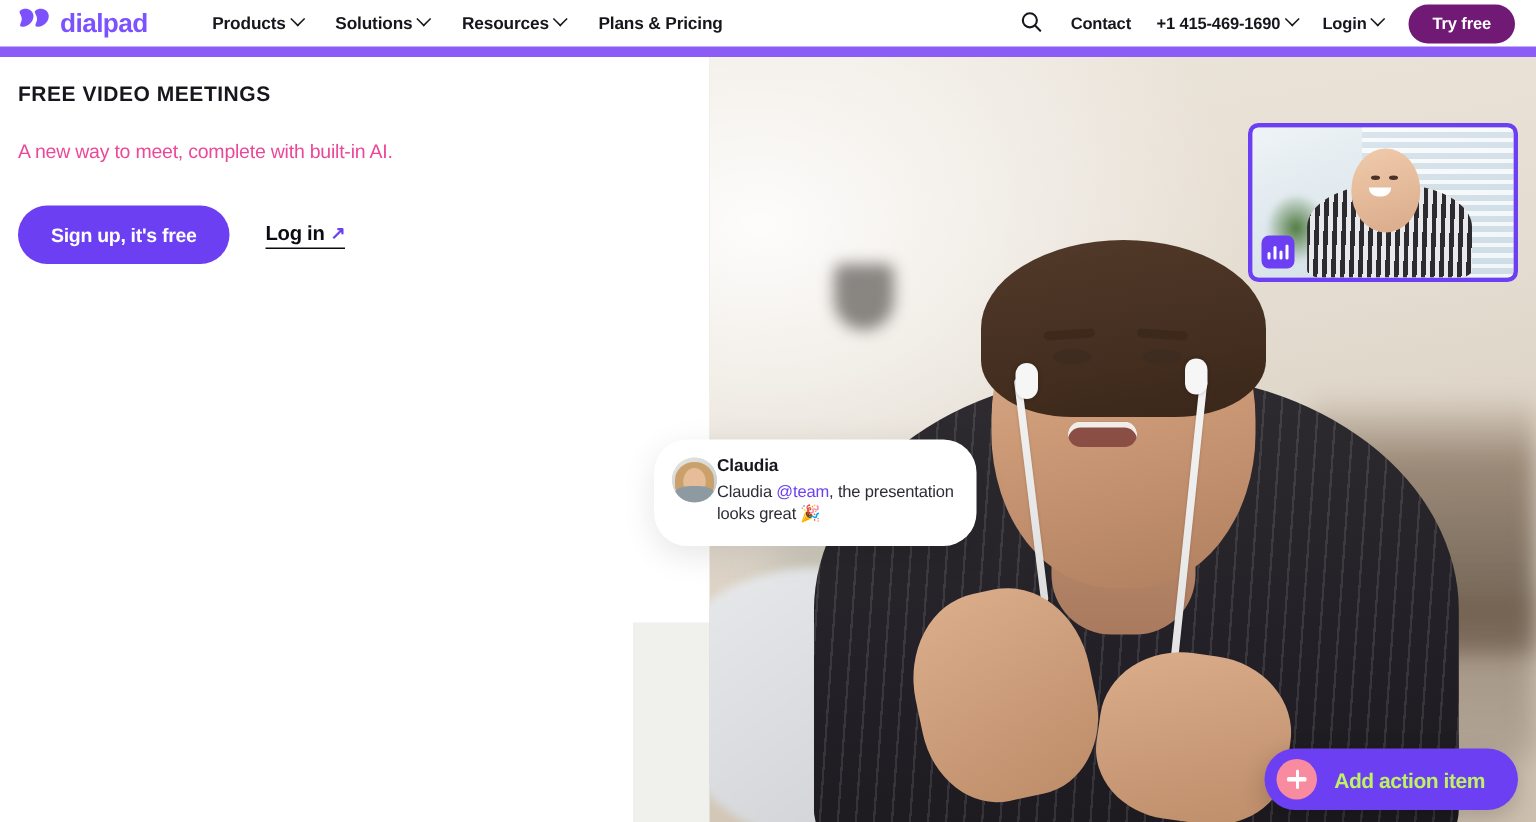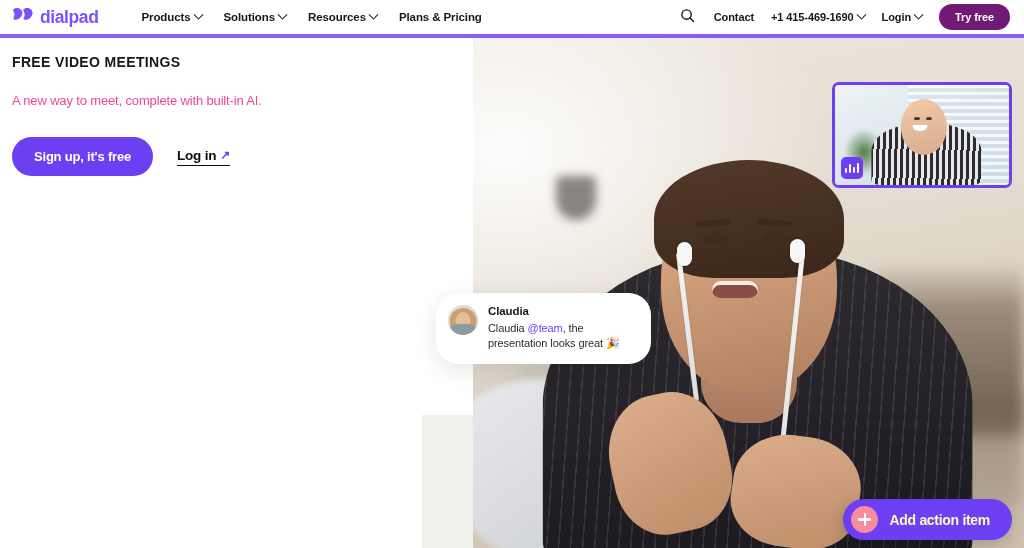--- a/index.html
+++ b/index.html
@@ -21,21 +21,21 @@
     overflow: hidden;
   }
 
   
   .navbar {
     position: absolute;
     top: 0; left: 0;
     width: 1024px;
     height: 38px;
     background: #ffffff;
-    border-bottom: 4px solid #8b5cf6;
+    border-bottom: 7px solid #8b5cf6;
     display: flex;
     align-items: center;
     z-index: 40;
   }
 
   .brand {
     display: flex;
     align-items: center;
     gap: 6px;
     margin-left: 12px;
@@ -440,21 +440,20 @@
   
   .chat-card {
     position: absolute;
     left: 436px;
     top: 293px;
     width: 215px;
     background: #ffffff;
     border-radius: 22px;
     padding: 12px 14px 13px 12px;
     display: flex;
-    gap: 10px;
     box-shadow: 0 6px 22px rgba(0,0,0,0.10);
     z-index: 34;
   }
   .chat-avatar {
     flex: 0 0 auto;
     width: 30px; height: 30px;
     border-radius: 50%;
     overflow: hidden;
     position: relative;
     background: #dcd6cf;
@@ -524,21 +523,21 @@
   .action-plus::before,
   .action-plus::after {
     content: "";
     position: absolute;
     background: #ffffff;
     border-radius: 1px;
   }
   .action-plus::before { width: 13px; height: 2.6px; }
   .action-plus::after  { width: 2.6px; height: 13px; }
   .action-label {
-    color: #fef9c3;
+    color: #bef264;
     font-size: 14px;
     font-weight: 700;
     letter-spacing: -0.3px;
   }
 </style>
 </head>
 <body>
 
 <div class="page">
 

